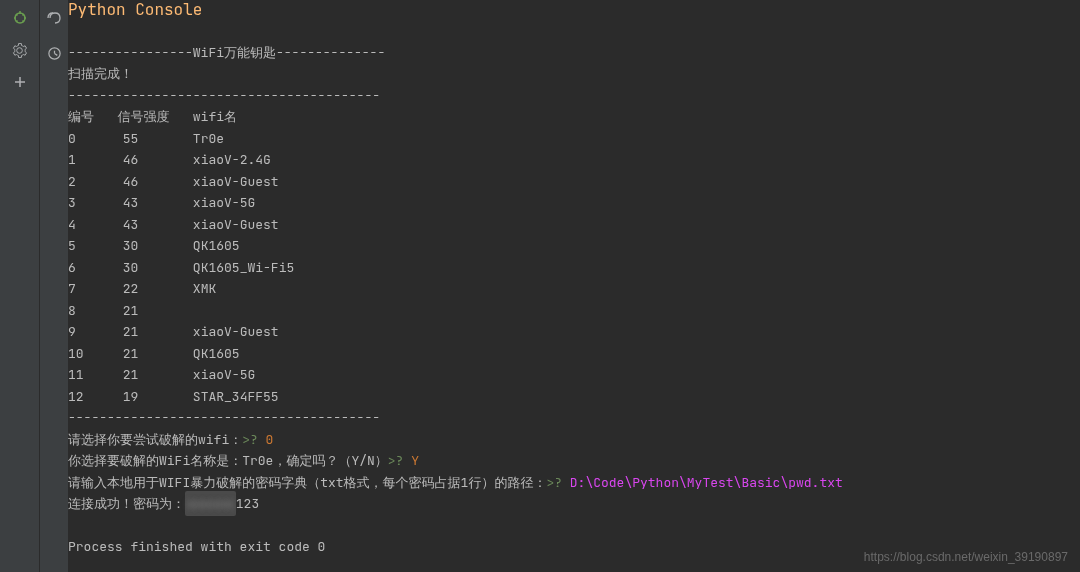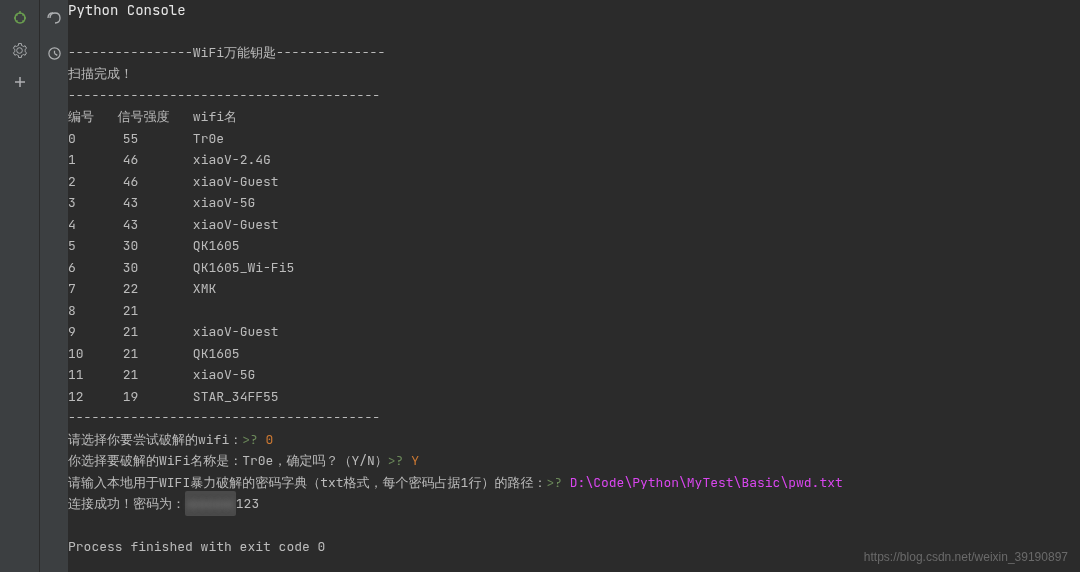--- a/index.html
+++ b/index.html
@@ -44,25 +44,25 @@
       padding-top: 10px;
       gap: 16px;
     }
     .console-area {
       flex: 1;
       background: #2b2b2b;
       position: relative;
       overflow: hidden;
     }
     .console-header {
-      color: #e5e5e5;
+      color: #fdba74;
       padding-left: 0;
       height: 20px;
       line-height: 20px;
-      font-size: 14px;
+      font-size: 16px;
     }
     .console-output {
       padding: 0;
       line-height: 21.5px;
       color: #bbbbbb;
       white-space: pre;
       font-size: 13px;
     }
     .line {
       display: block;

